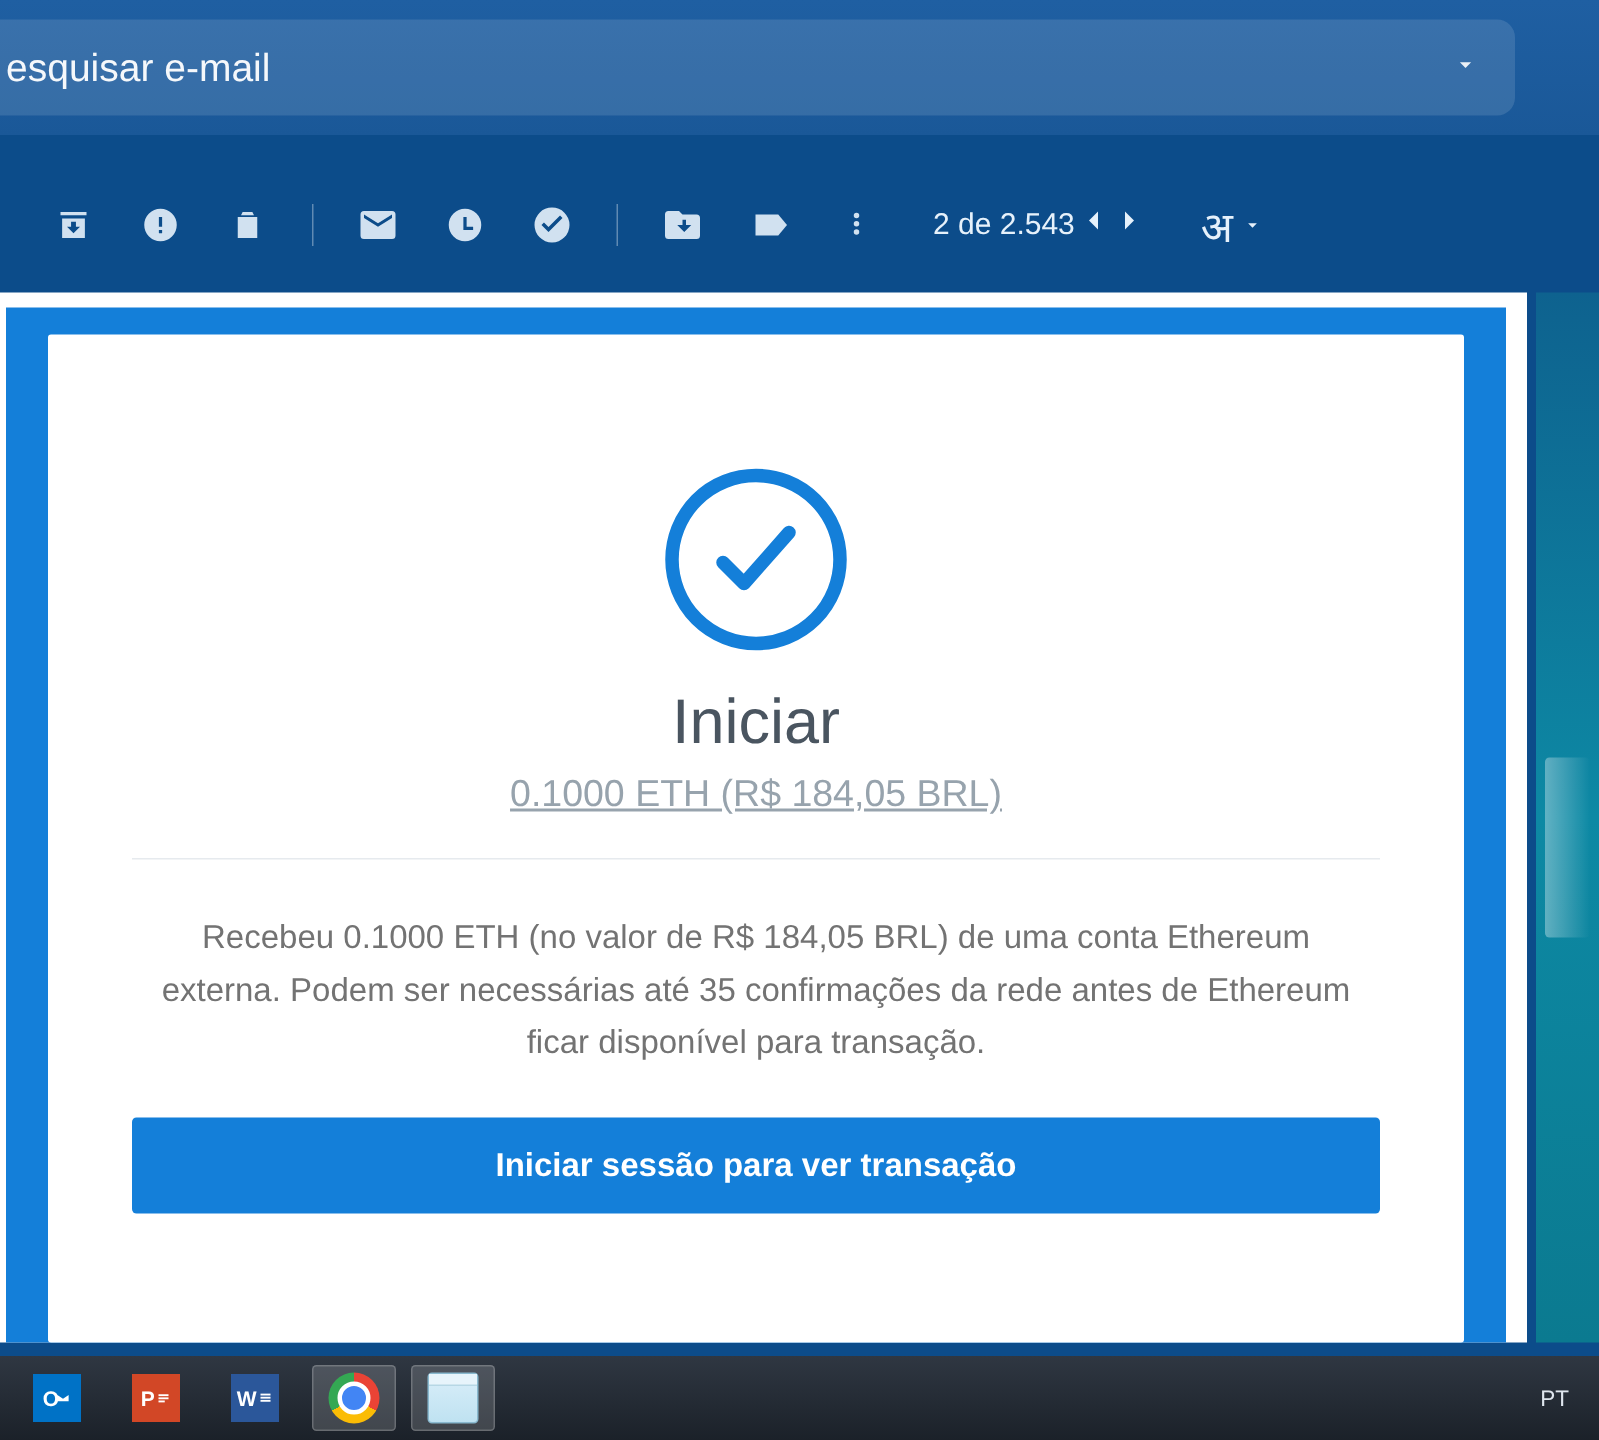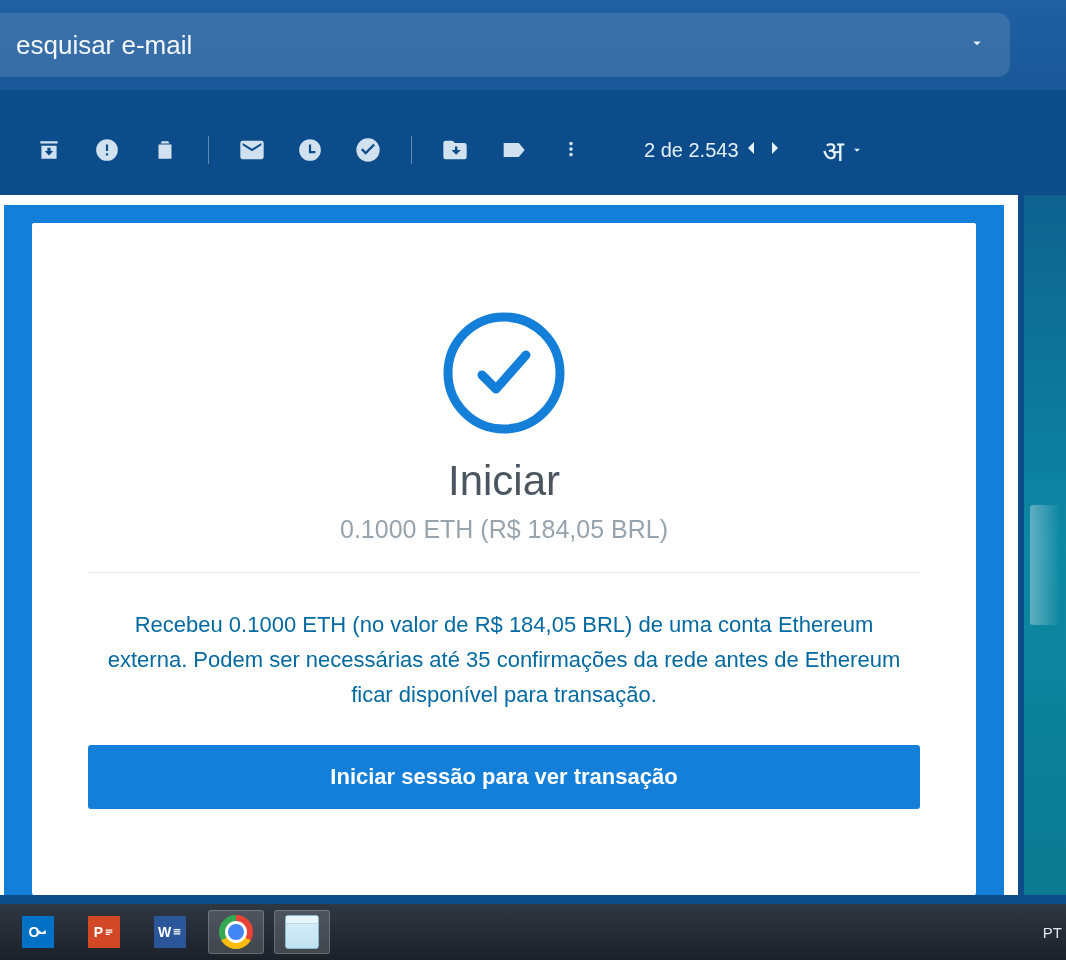--- a/index.html
+++ b/index.html
@@ -16,38 +16,38 @@
     margin-left: 0;
     width: 1010px; height: 64px;
     background: rgba(255,255,255,0.12);
     border-radius: 0 12px 12px 0;
     display: flex; align-items: center; justify-content: space-between;
     padding: 0 24px 0 0;
   }
   .search-input {
     color: rgba(255,255,255,0.95);
     font-size: 26px; font-weight: 400;
-    padding-left: 16px;
+    padding-left: 4px;
     background: transparent; border: 0; outline: none;
     width: 800px;
   }
   .search-input::placeholder { color: rgba(255,255,255,0.95); }
   .search-caret svg { fill: #fff; opacity: .9; }
 
   
   .toolbar {
     position: absolute; left: 0; top: 120px; width: 1066px; height: 60px;
     display: flex; align-items: center; gap: 28px; padding-left: 0;
     color: #e2eef9;
   }
   .toolbar .spacer { width: 6px; }
   .tbtn { width: 30px; height: 30px; display:flex; align-items:center; justify-content:center; cursor:pointer; }
   .tbtn svg { fill: #e2eef9; opacity: .92; }
   .tdiv { width: 1px; height: 28px; background: rgba(255,255,255,.35); }
-  .pager { margin-left: 30px; display:flex; align-items:center; font-size: 20px; color:#e6f1fb; }
+  .pager { margin-left: 8px; display:flex; align-items:center; font-size: 20px; color:#e6f1fb; }
   .pager .chev svg { fill:#e6f1fb; }
   .translate { margin-left: 8px; display:flex; align-items:center; gap:6px; font-size: 28px; color:#e6f1fb; cursor:pointer; }
 
   
   .desk-strip {
     position: absolute; right: 0; top: 195px; width: 42px; height: 700px;
     background: linear-gradient(180deg,#0e628f 0%, #0d89a4 50%, #0b7a90 100%);
   }
   .desk-strip .shine {
     position:absolute; top: 310px; left:6px; width:30px; height:120px;
@@ -71,23 +71,23 @@
     border-radius: 2px;
     padding: 56px 56px 0 56px;
     text-align: center;
     color: #4b5864;
   }
   .check-circle {
     width: 128px; height: 128px; margin: 30px auto 20px auto; position: relative;
   }
   .check-circle svg { display:block; }
   .title { font-size: 42px; font-weight: 300; color: #4a5560; margin-top: 6px; }
-  .subtitle { font-size: 25px; color:#97a3ad; margin-top: 10px; font-weight: 300; }
+  .subtitle { font-size: 25px; color:#97a3ad; margin-top: 10px; font-weight: 300; text-decoration: underline; }
   .hr { border:0; border-top:1px solid #e6eaee; margin: 28px 0 34px 0; }
-  .desc { font-size: 22px; line-height: 1.6; color:#0369a1; font-weight: 300; padding: 0 10px; }
+  .desc { font-size: 22px; line-height: 1.6; color:#737373; font-weight: 300; padding: 0 10px; }
   .cta {
     margin-top: 32px; width: 100%; height: 64px; background:#147fd9; color:#fff;
     border:0; border-radius:3px; font-size: 22px; font-weight: 600; cursor:pointer;
   }
 
   
   .taskbar {
     position: absolute; left:0; bottom:0; width:1066px; height:56px;
     background: linear-gradient(180deg,#2f3742 0%, #1b2129 100%);
     display:flex; align-items:center; gap: 10px; padding: 0 10px;
@@ -107,21 +107,21 @@
   .chrome-ring::after{
     content:""; width:16px; height:16px; border-radius:50%; background:#4285f4; border:3px solid #fff;
   }
   .notepad{
     width:34px; height:34px; background: linear-gradient(180deg,#d9eef9,#bfe2f1);
     border:1px solid #89b9cf; border-radius:3px; position:relative;
   }
   .notepad::before{
     content:""; position:absolute; top:0; left:0; width:100%; height:7px; background:#e7f4fb; border-bottom:1px solid #b7d7e5;
   }
-  .lang { position:absolute; right:4px; bottom:0; height:56px; display:flex; align-items:center; color:#dfe6ee; font-size:15px;margin-top:36px; }
+  .lang { position:absolute; right:20px; bottom:0; height:56px; display:flex; align-items:center; color:#dfe6ee; font-size:15px;margin-top:36px; }
 </style>
 </head>
 <body>
 
 <div class="search-wrap">
   <div class="search-bar">
     <input class="search-input" placeholder="esquisar e-mail" style="">
     <span class="search-caret">
       <svg width="18" height="18" viewBox="0 0 24 24">
           <path d="M7 10l5 5 5-5z"></path>

